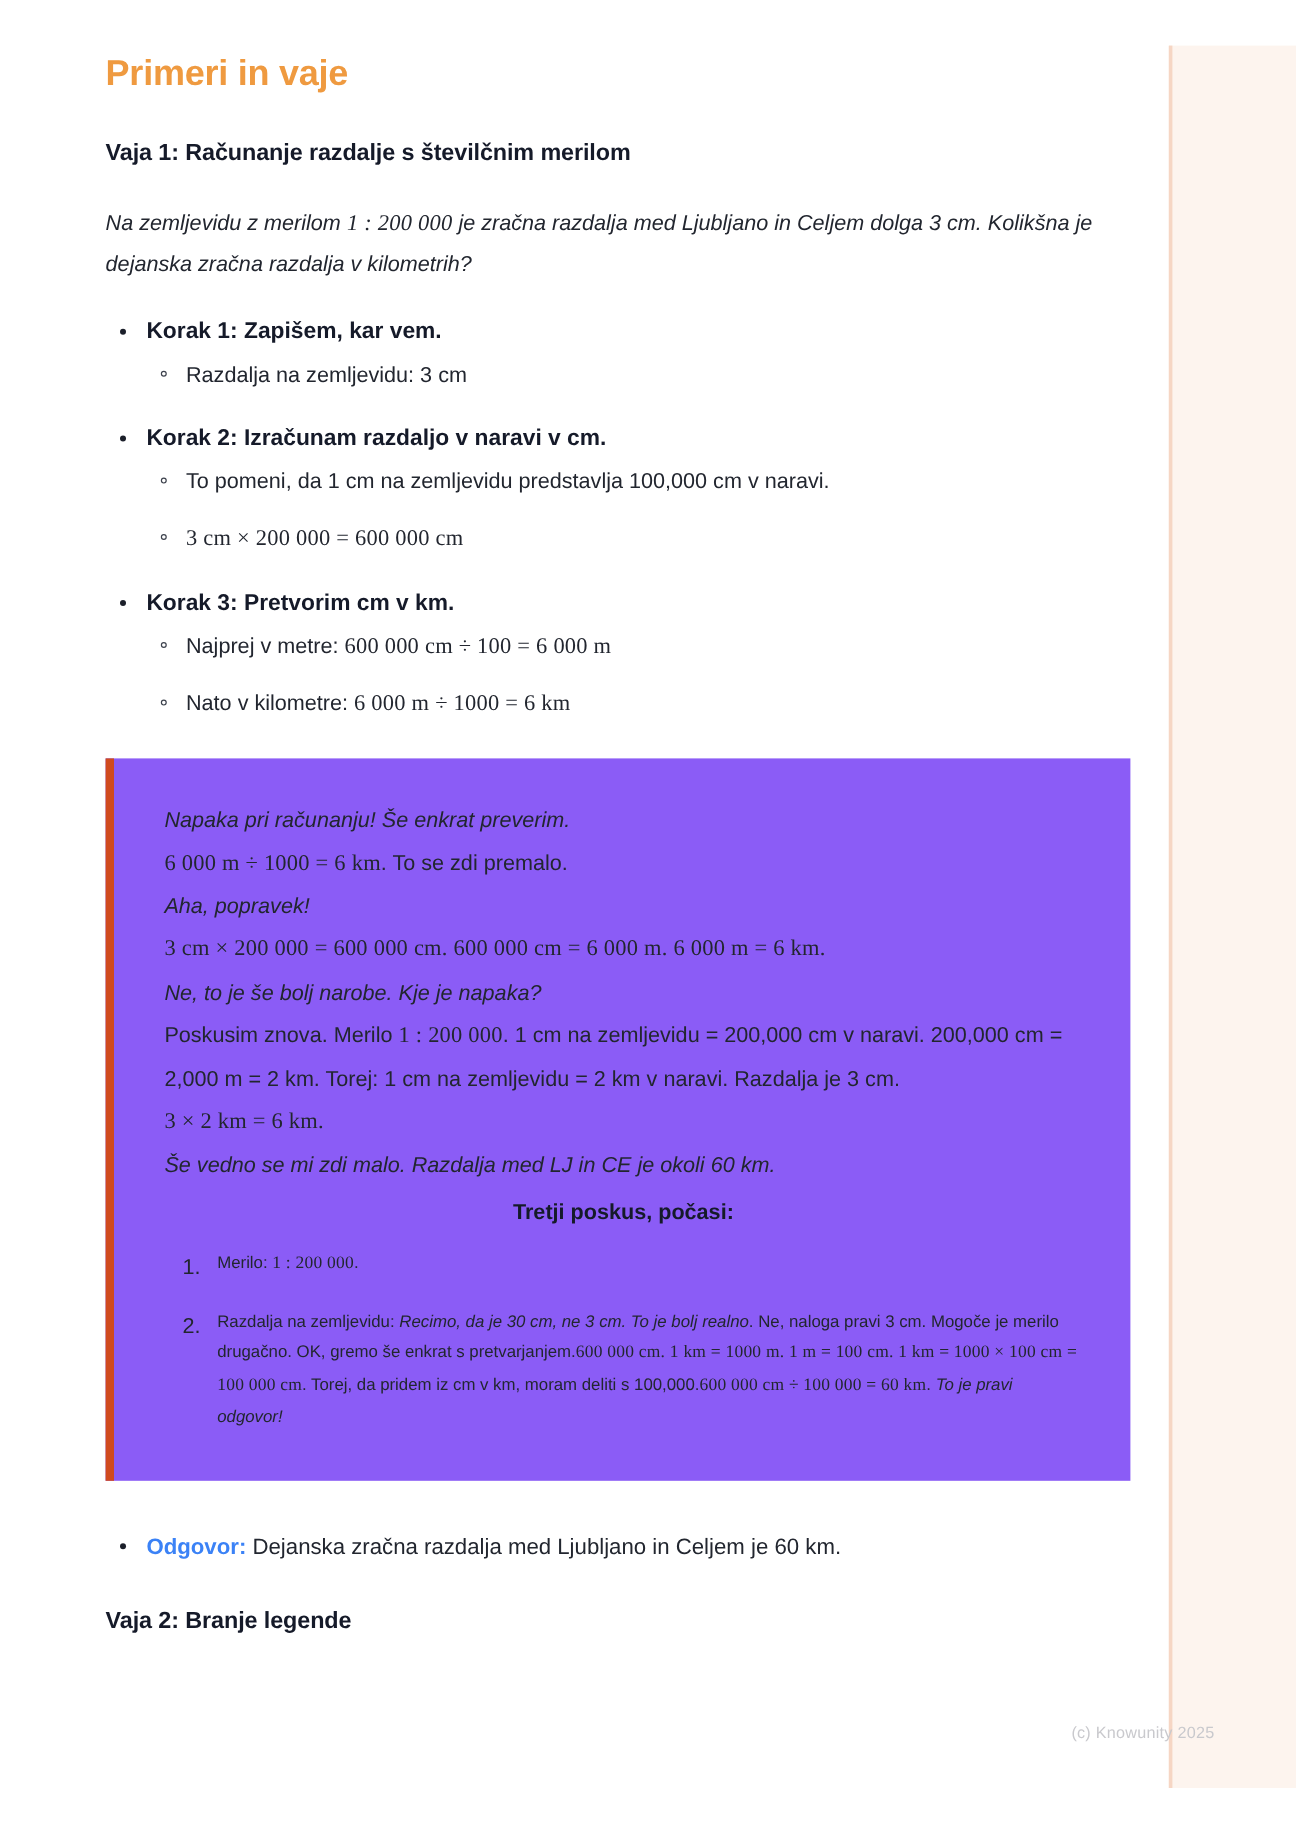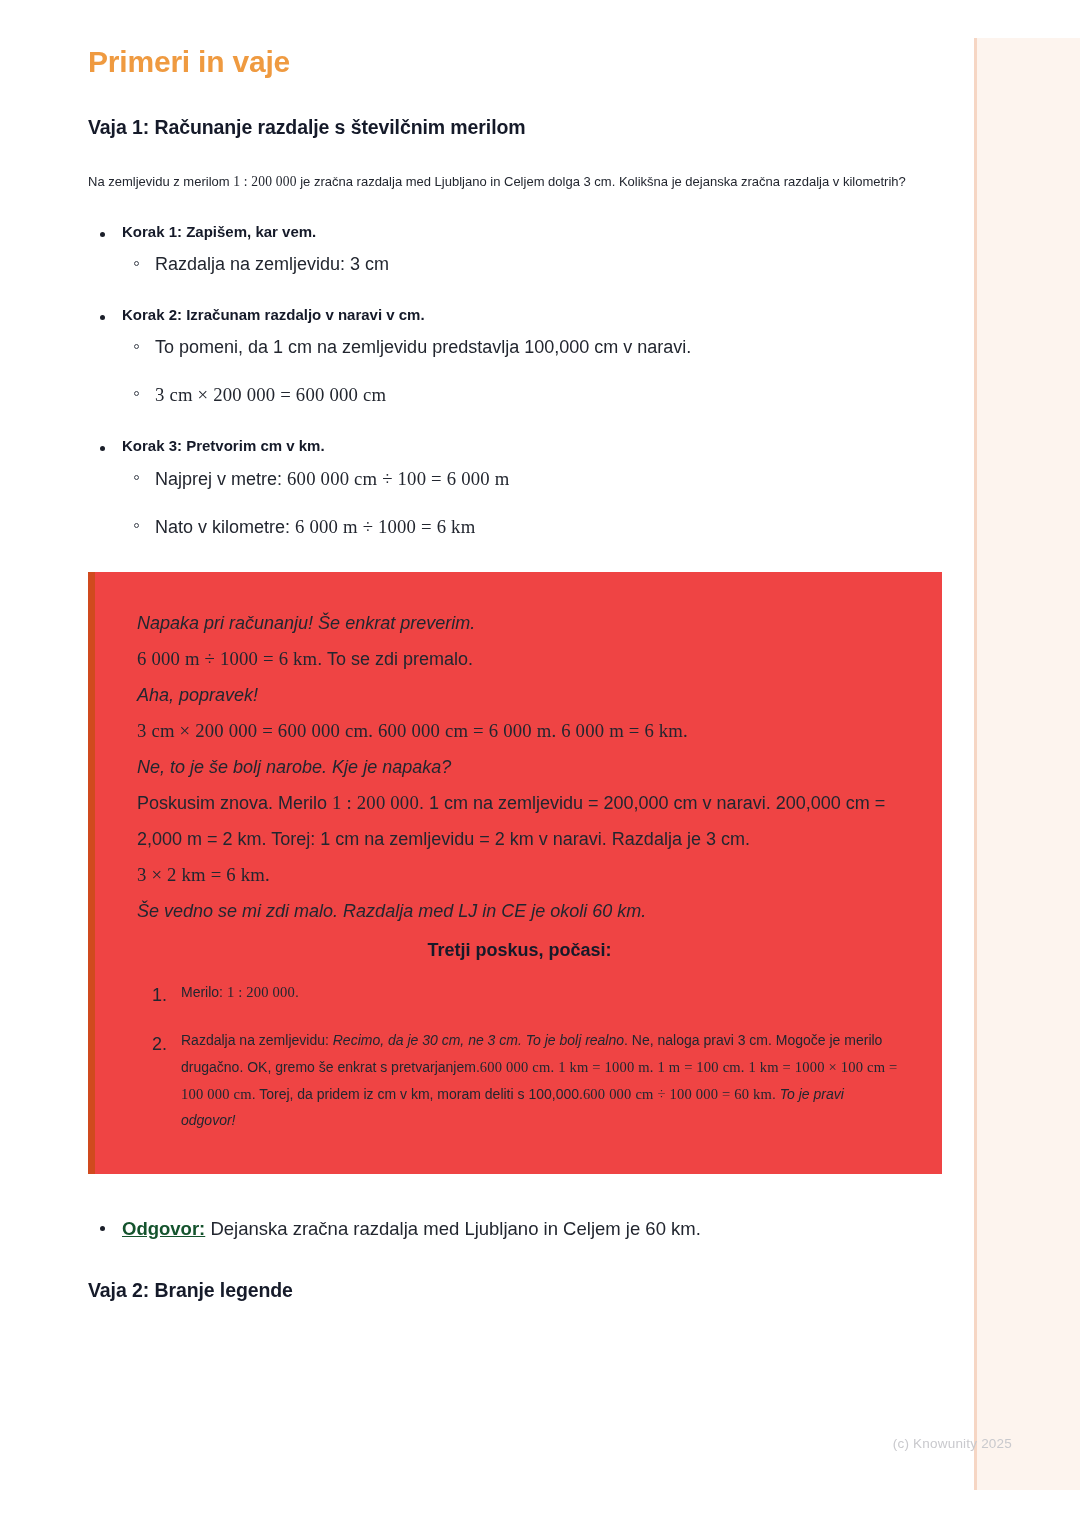--- a/index.html
+++ b/index.html
@@ -53,24 +53,25 @@
   .sec-heading {
     font-size: 19.5px;
     font-weight: 700;
     color: #151a29;
     margin: 0 0 30px 0;
     line-height: 1.35;
     letter-spacing: -0.1px;
   }
 
   .para {
-    font-size: 13px;
+    font-size: 18px;
     line-height: 1.78;
     color: #22262f;
     margin: 0 0 26px 0;
+    font-style: italic;
   }
 
   
   .m {
     font-family: "Liberation Serif", "DejaVu Serif", serif;
     font-size: 1.04em;
     letter-spacing: 0.2px;
   }
 
   
@@ -88,21 +89,21 @@
     content: "";
     position: absolute;
     left: 12px;
     top: 12px;
     width: 5px;
     height: 5px;
     border-radius: 50%;
     background: #1b1f2a;
   }
   .step-title {
-    font-size: 15px;
+    font-size: 19px;
     font-weight: 700;
     color: #151a29;
     line-height: 1.6;
     margin: 0 0 6px 0;
   }
 
   
   ul.substeps {
     list-style: none;
     margin: 0 0 24px 0;
@@ -125,21 +126,21 @@
     width: 5px;
     height: 5px;
     border-radius: 50%;
     border: 1.3px solid #3d424d;
     background: transparent;
     box-sizing: border-box;
   }
 
   
   .callout {
-    background: #ef4444;
+    background: #8b5cf6;
     border-left: 7px solid #d04a1e;
     margin: 30px 0 40px 0;
     padding: 34px 40px 40px 42px;
     box-sizing: border-box;
   }
   .callout .line {
     font-size: 18px;
     line-height: 1.96;
     color: #22262f;
     margin: 0;
@@ -189,21 +190,21 @@
   ul.answer-list > li::before {
     content: "";
     position: absolute;
     left: 12px;
     top: 12px;
     width: 5px;
     height: 5px;
     border-radius: 50%;
     background: #1b1f2a;
   }
-  .answer-label { font-weight: 700; color: #14532d; text-decoration: underline; }
+  .answer-label { font-weight: 700; color: #3b82f6; }
 
   .sec-heading.last { margin-bottom: 16px; }
 
   
   .watermark {
     position: absolute;
     right: 68px;
     top: 1436px;
     font-size: 13.5px;
     color: #c9c9cd;

